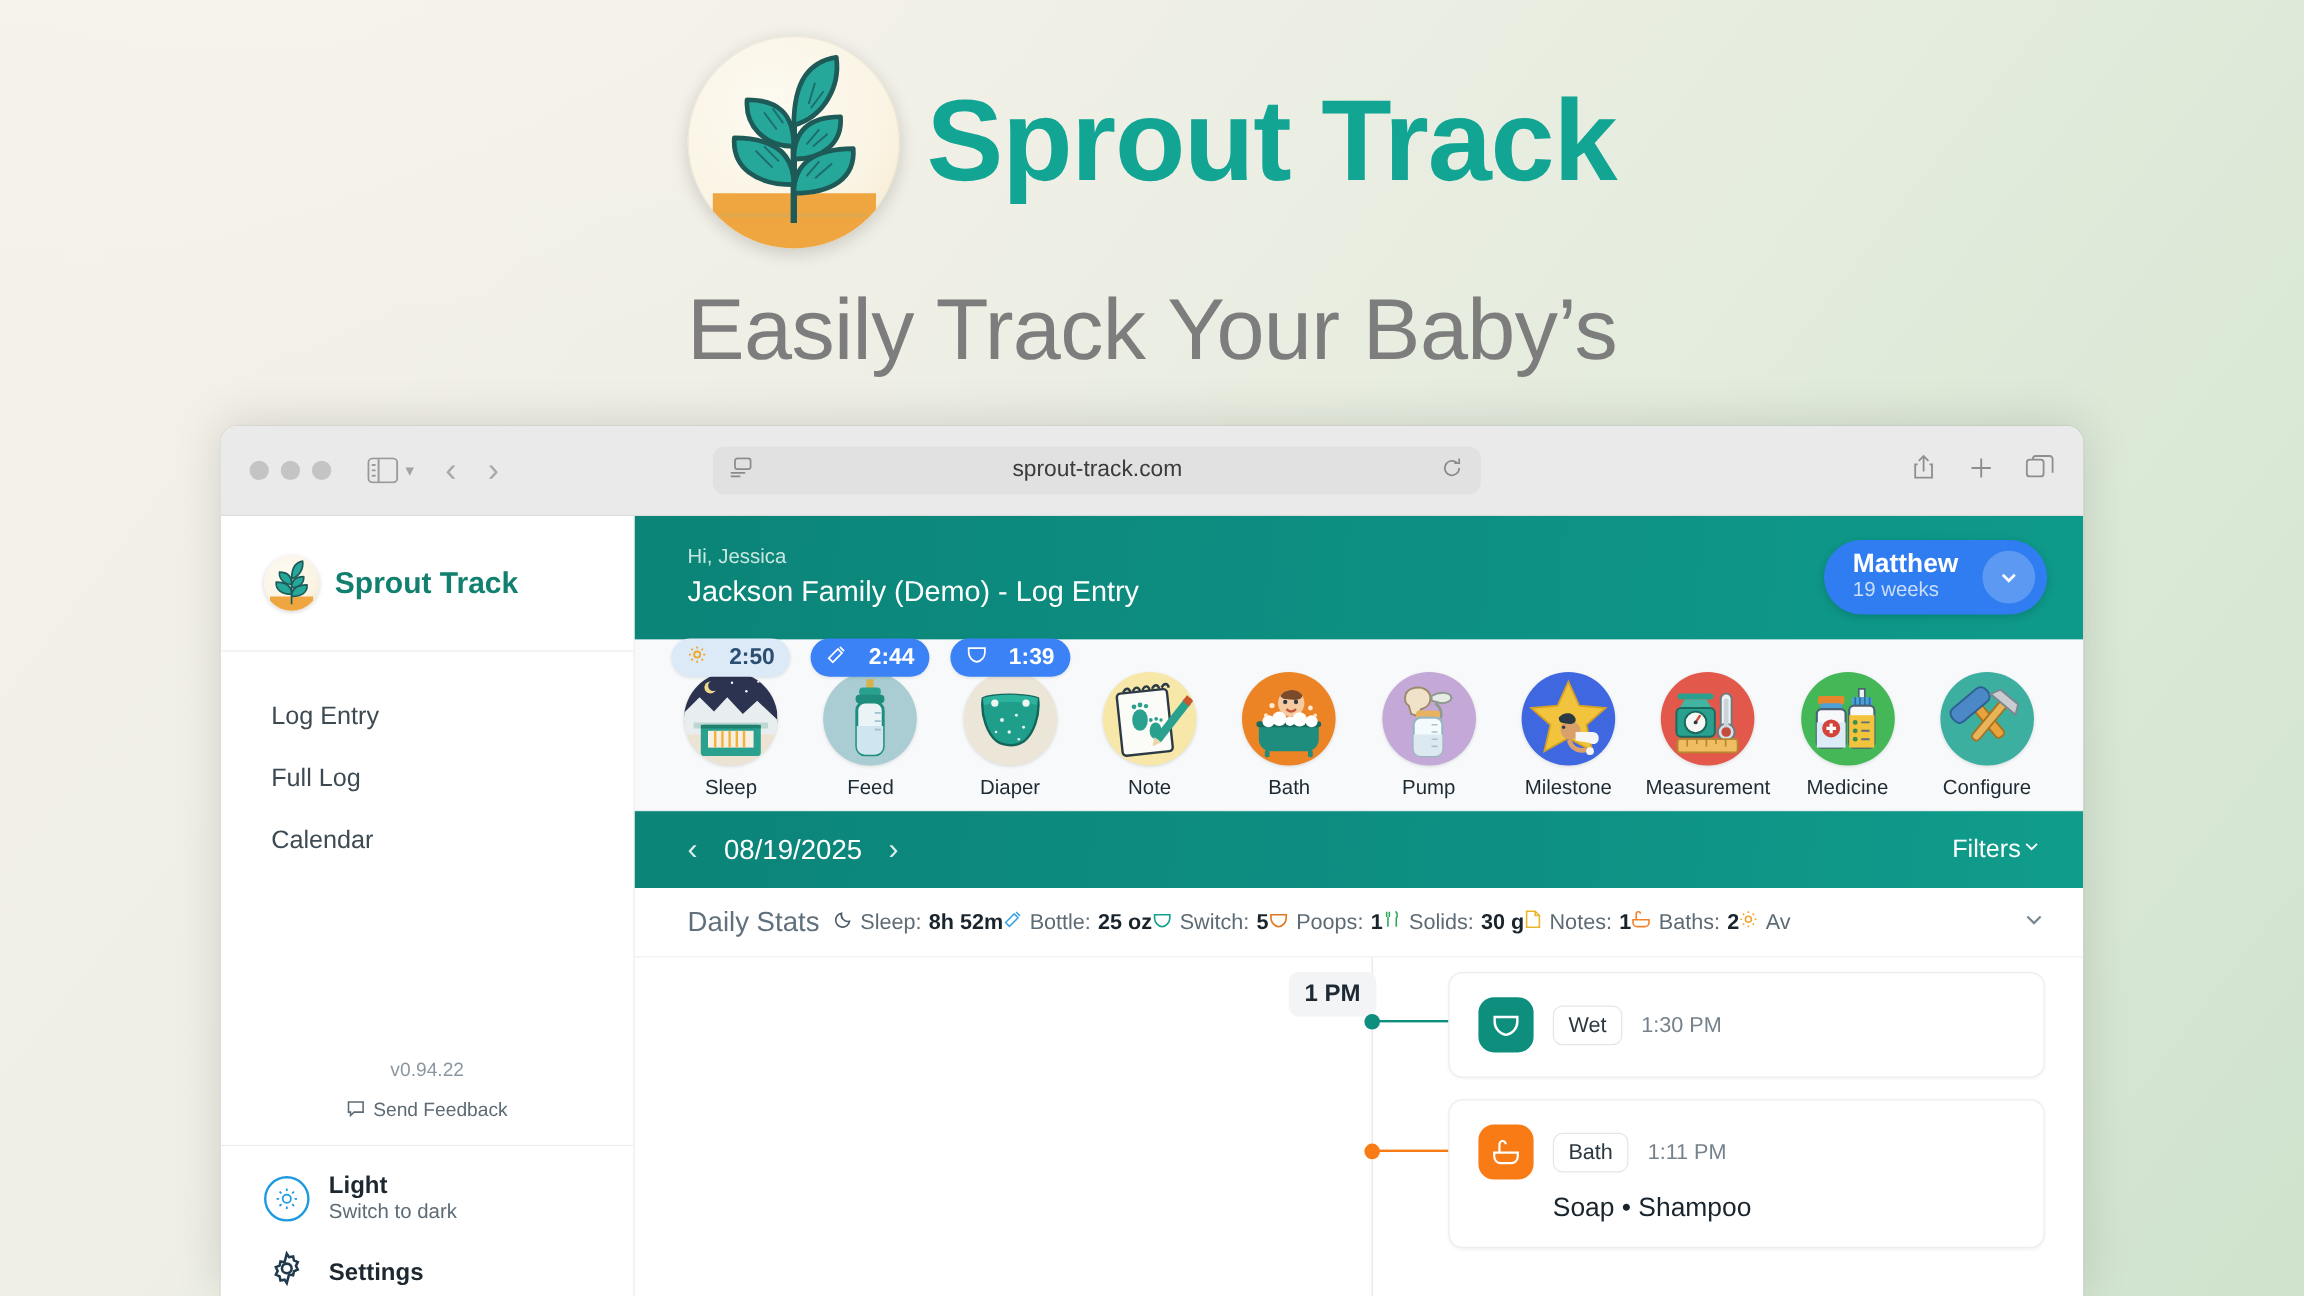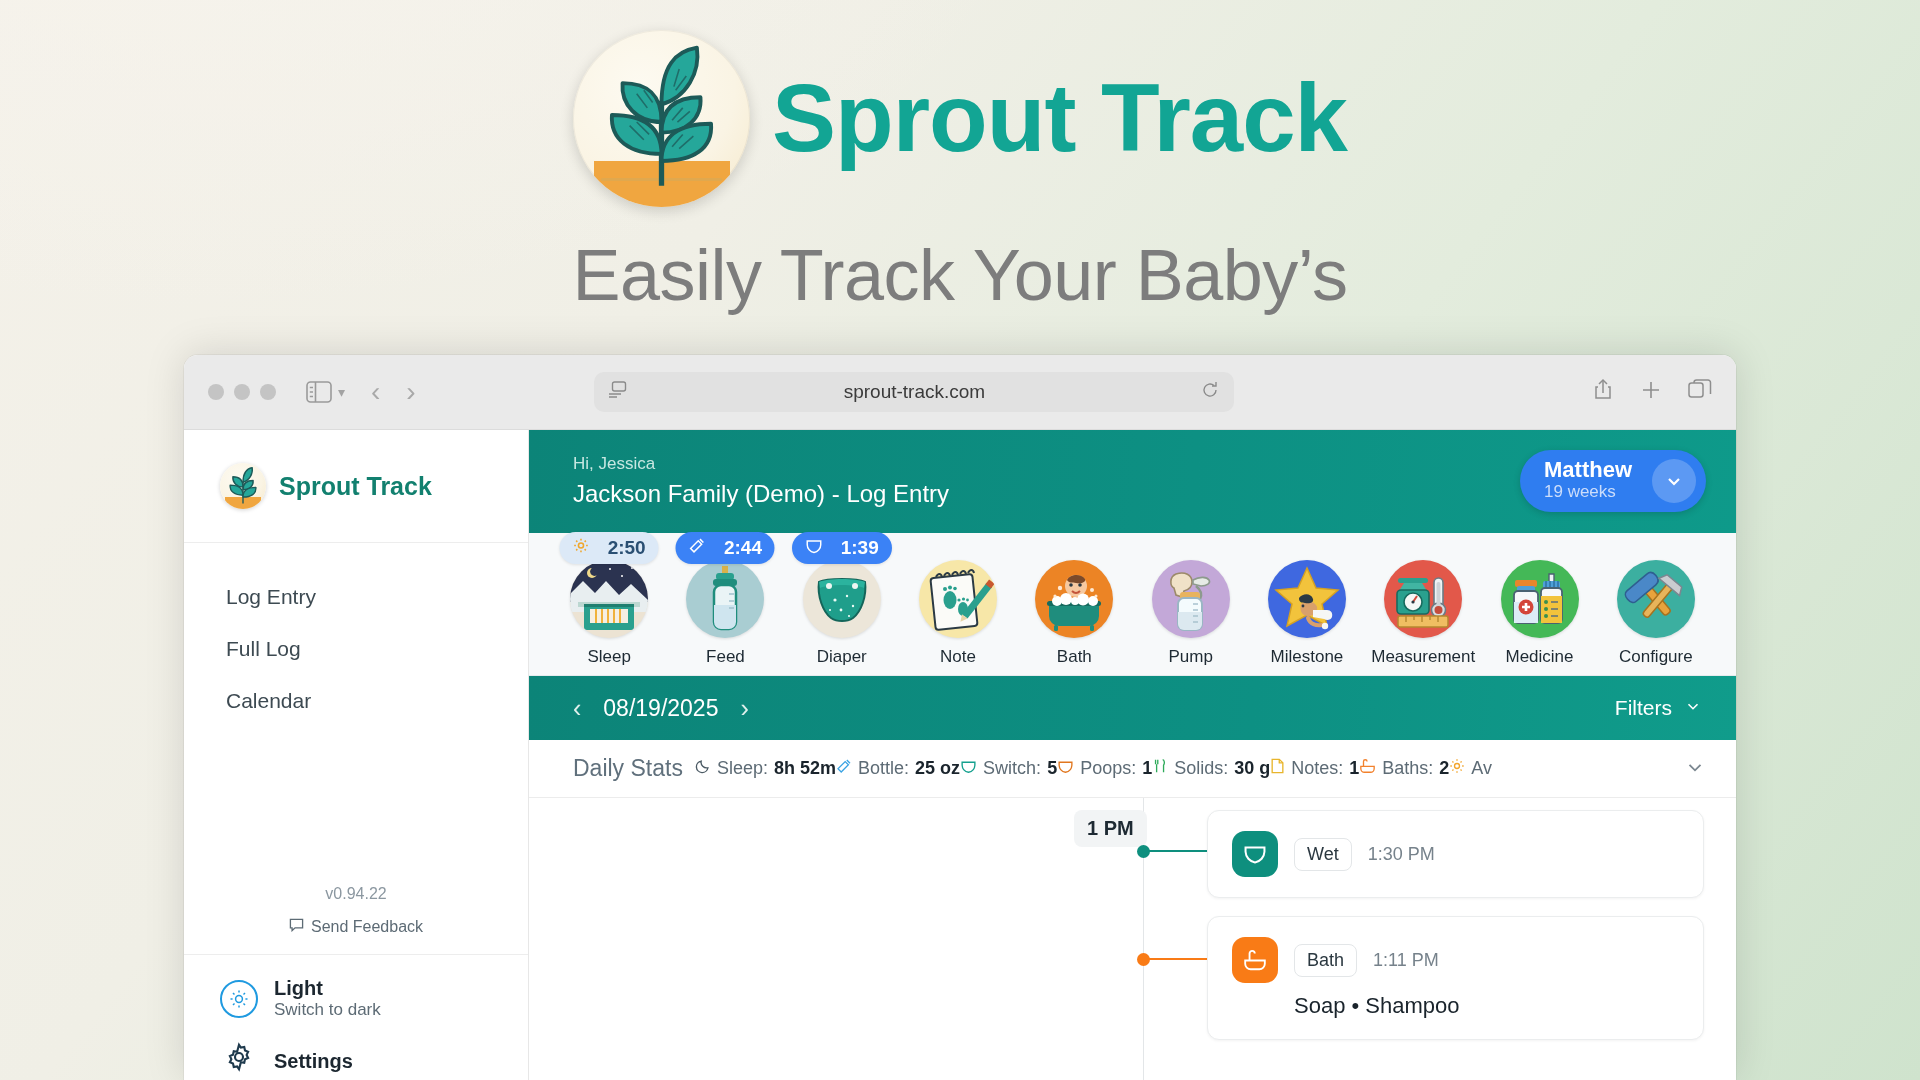--- a/index.html
+++ b/index.html
@@ -147,21 +147,21 @@
   .qbadge.green { background: #3b82f6; color: #fff; }
 
   .date-bar {
     background: linear-gradient(95deg, #0c8478 0%, #0d9083 60%, #109c8b 100%);
     height: 64px; display: flex; align-items: center; padding: 0 34px 0 44px;
     justify-content: space-between;
   }
   .date-left { display: flex; align-items: center; gap: 22px; color: #fff; }
   .date-left .arw { font-size: 25px; font-weight: 300; color: #dff0ec; }
   .date-val { font-size: 23px; color: #fff; }
-  .filters { display: flex; align-items: center; gap: 12px; color: #fff; font-size: 21px; }
+  .filters { display: flex; align-items: center; color: #fff; font-size: 21px; }
 
   .stats {
     height: 58px; display: flex; align-items: center; 
     padding: 0 30px 0 44px; border-bottom: 1px solid #ececec; background: #fff;
   }
   .stats-title { font-size: 23px; color: #60707c; margin-right: 12px; white-space: nowrap; }
   .stat { display: flex; align-items: center; gap: 6px; font-size: 18px; color: #5d6b75; white-space: nowrap; }
   .stat b { color: #1a242c; }
   .stats-chev { margin-left: auto; color: #7b8790; }
 

